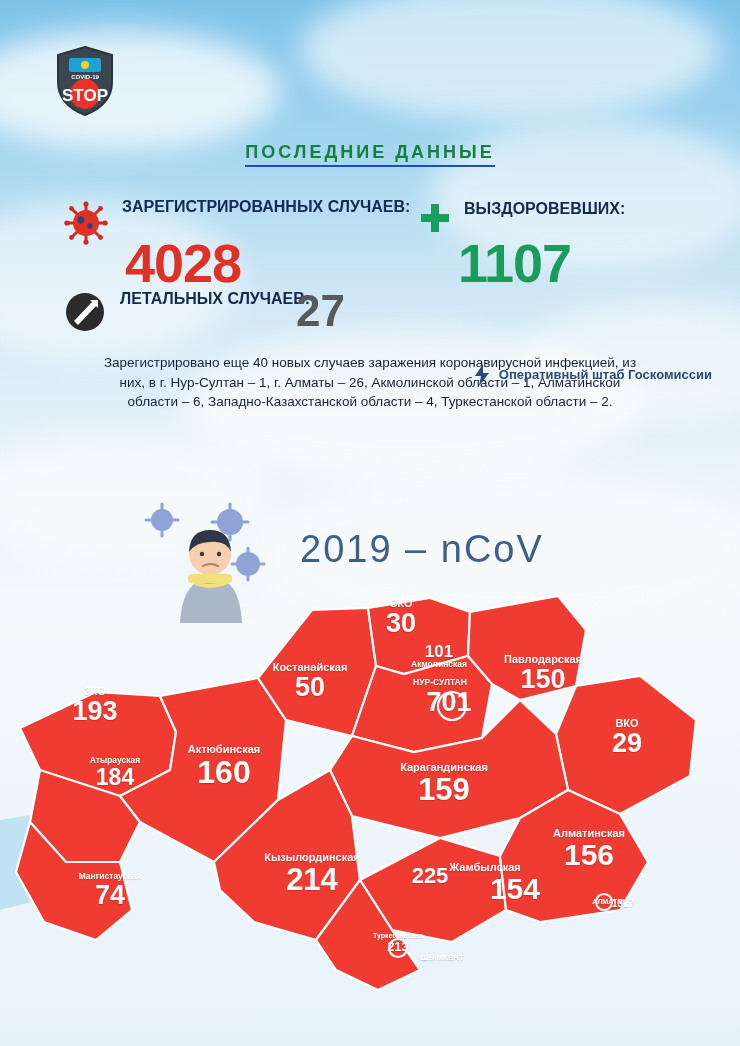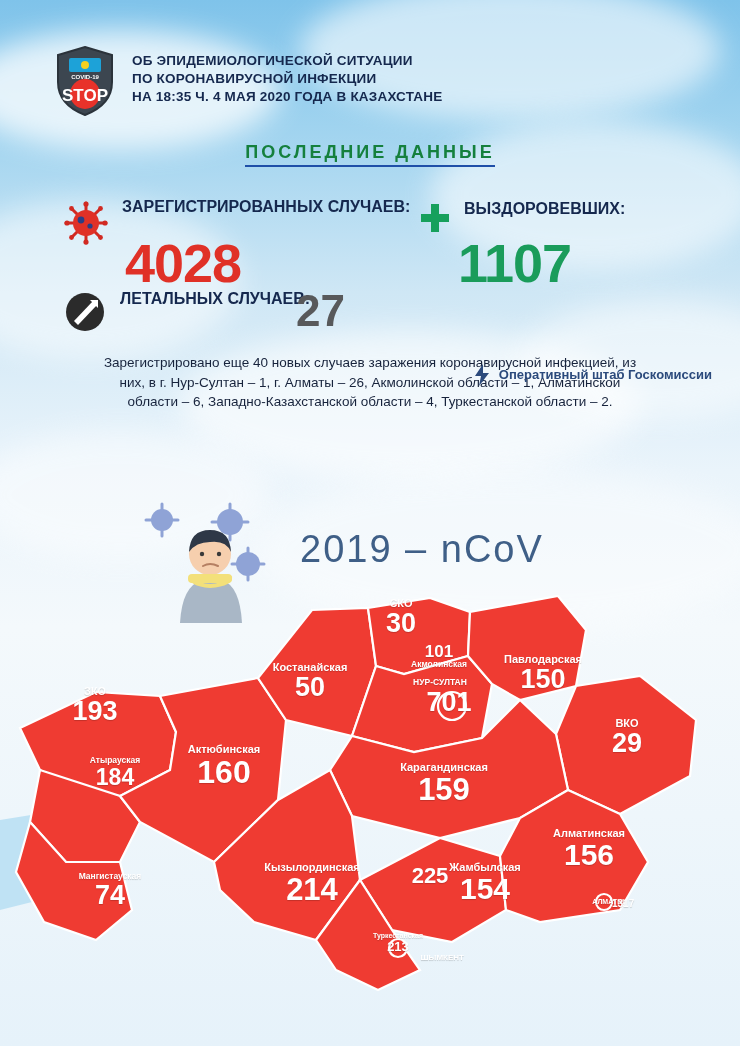--- a/index.html
+++ b/index.html
@@ -120,25 +120,20 @@
   <div class="header">
     <div class="shield">
       <svg viewBox="0 0 58 70" width="58" height="70">
         <path d="M29 1 L56 9 V36 C56 54 42 64 29 69 C16 64 2 54 2 36 V9 Z" fill="#3c4650" stroke="#2b333b" stroke-width="2"></path>
         <rect x="13" y="12" width="32" height="14" rx="2" fill="#1da2d8"></rect>
         <circle cx="29" cy="19" r="4" fill="#f5d020"></circle>
         <text x="29" y="33" font-size="6" fill="#ffffff" text-anchor="middle" font-family="Liberation Sans, sans-serif" font-weight="bold">COVID-19</text>
         <circle cx="29" cy="48" r="15" fill="#e8322a"></circle>
         <text x="29" y="55" font-size="17" fill="#ffffff" text-anchor="middle" font-family="Liberation Sans, sans-serif" font-weight="bold">STOP</text>
       </svg>
-    </div>
-    <div class="head-text">
-      <div>ОБ ЭПИДЕМИОЛОГИЧЕСКОЙ СИТУАЦИИ</div>
-      <div>ПО КОРОНАВИРУСНОЙ ИНФЕКЦИИ</div>
-      <div>НА 18:35 ч. 4 МАЯ 2020 ГОДА В КАЗАХСТАНЕ</div>
     </div>
   </div>
 
   <div class="latest">
     <span>ПОСЛЕДНИЕ  ДАННЫЕ</span>
   </div>
 
   <div class="stats">
 
     <div class="stat-reg">
@@ -326,40 +321,40 @@
     <div class="lbl" style="left:594px;top:248px;width:66px;">
       <span class="name">ВКО</span>
       <span class="num">29</span>
     </div>
 
     <div class="lbl sm" style="left:58px;top:402px;width:104px;">
       <span class="name">Мангистауская</span>
       <span class="num" style="font-size:27px;">74</span>
     </div>
 
-    <div class="lbl" style="left:252px;top:392px;width:120px;">
+    <div class="lbl" style="left:252px;top:382px;width:120px;">
       <span class="name">Кызылординская</span>
       <span class="num" style="font-size:31px;">214</span>
     </div>
 
     <div class="lbl xs" style="left:366px;top:462px;width:64px;">
       <span class="name">Туркестанская</span>
       <span class="num">213</span>
     </div>
     <div class="lbl xs" style="left:404px;top:484px;width:60px;text-align:right;">
       <span class="name" style="font-size:8px;">ШЫМКЕНТ</span>
     </div>
 
     <div class="lbl sm" style="left:402px;top:394px;width:56px;">
       <span class="num" style="font-size:22px;">225</span>
     </div>
 
     <div class="lbl" style="left:430px;top:392px;width:110px;">
       <span class="name">Жамбылская</span>
-      <span class="num" style="font-size:30px;">154</span>
+      <span class="num" style="font-size:30px;text-align:right;">154</span>
     </div>
 
     <div class="lbl" style="left:534px;top:358px;width:110px;">
       <span class="name">Алматинская</span>
       <span class="num" style="font-size:30px;">156</span>
     </div>
 
     <div class="lbl xs" style="left:572px;top:428px;width:52px;text-align:right;">
       <span class="name">АЛМАТЫ</span>
     </div>

